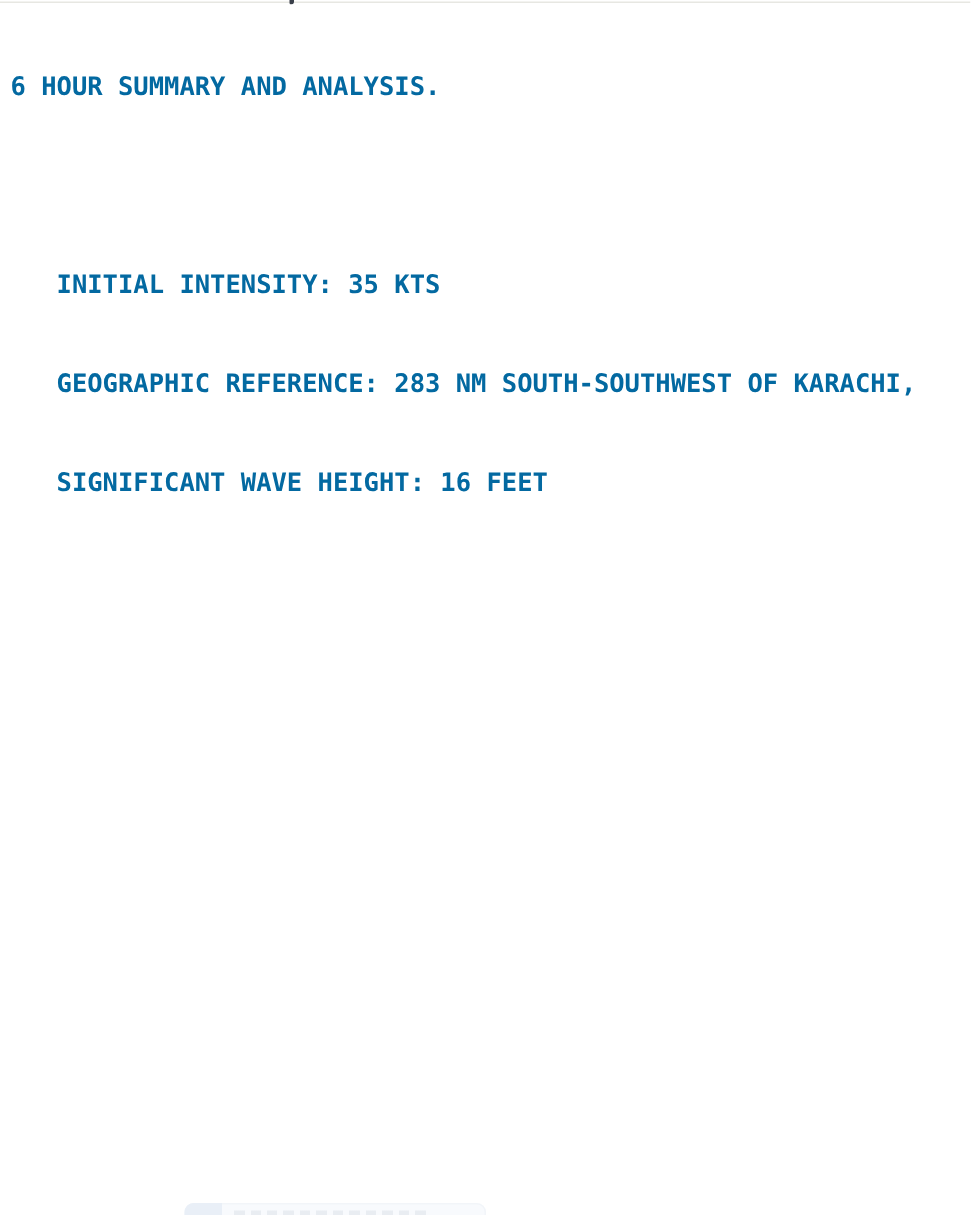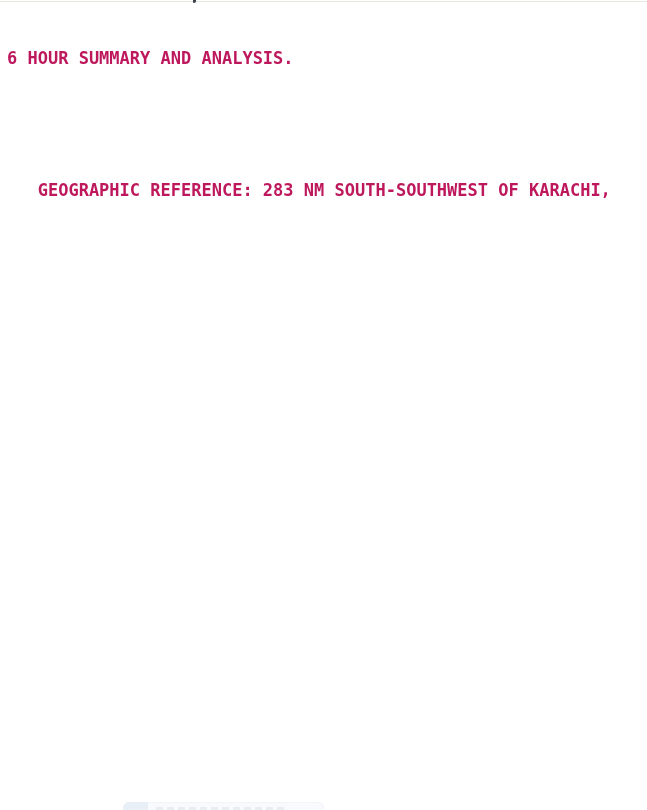--- a/index.html
+++ b/index.html
@@ -5,21 +5,21 @@
   html,body{margin:0;padding:0;}
   body{
     width:647px;height:810px;overflow:hidden;position:relative;
     background:#ffffff;
   }
   
   .editor{
     position:absolute;left:0;top:0;width:647px;height:810px;
     font-family:"DejaVu Sans Mono","Liberation Mono",monospace;
     font-weight:700;font-size:17px;line-height:22px;
-    color:#be185d;white-space:pre;
+    color:#0369a1;white-space:pre;
     padding:3px 0 0 7px;box-sizing:border-box;
     cursor:text;
   }
   .ln{height:22px;}
   
   .clipfrag{position:absolute;top:0;left:0;width:647px;height:3px;overflow:hidden;}
   .clipfrag .hairline{position:absolute;top:1px;left:0;width:647px;height:1px;background:#e7e7e2;}
   .clipfrag .descender{position:absolute;top:0;left:193px;width:3px;height:3px;background:#3a3f4a;border-radius:0 0 2px 1px;}
   
   .overlay{
@@ -40,21 +40,23 @@
 <body>
 
 <div class="clipfrag">
   <div class="hairline"></div>
   <div class="descender"></div>
 </div>
 
 <div class="editor">
   <div class="ln">6 HOUR SUMMARY AND ANALYSIS.</div>
   <div class="ln"></div>
+  <div class="ln">   INITIAL INTENSITY: 35 KTS</div>
   <div class="ln">   GEOGRAPHIC REFERENCE: 283 NM SOUTH-SOUTHWEST OF KARACHI,</div>
+  <div class="ln">   SIGNIFICANT WAVE HEIGHT: 16 FEET</div>
   <div class="ln"></div>
   <div class="ln"></div>
   
   
   
   
   
   
   
   

